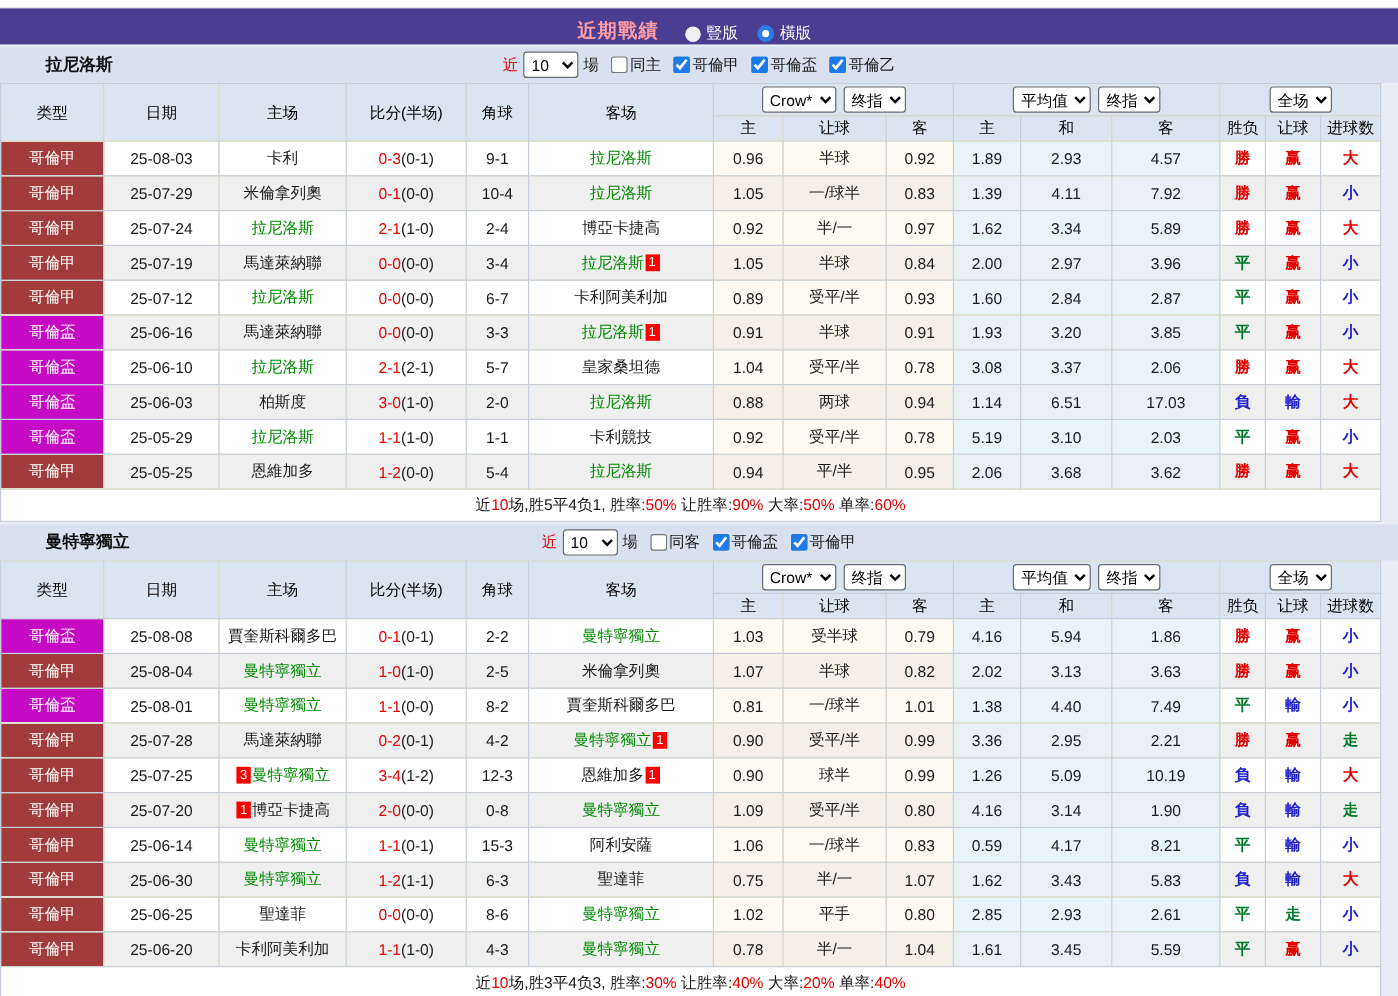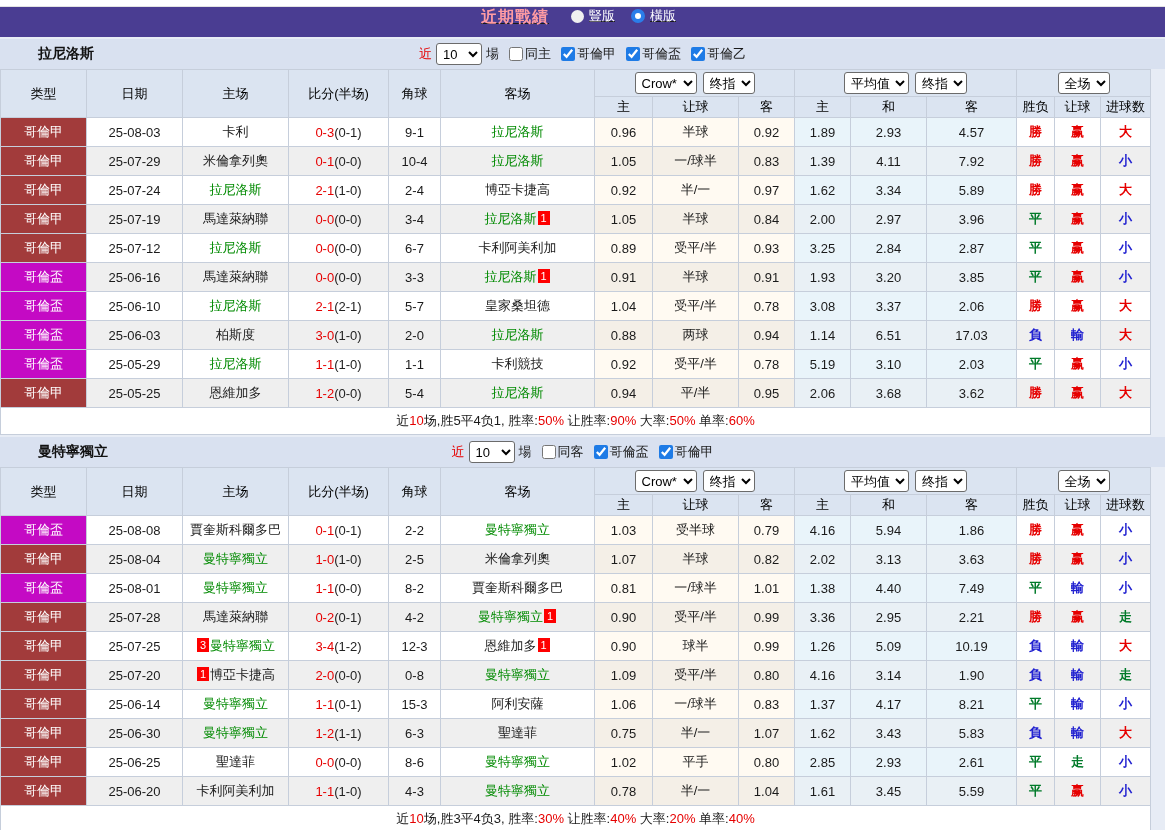--- a/index.html
+++ b/index.html
@@ -1,18 +1,18 @@
 <!DOCTYPE html>
 <html><head>
 <meta charset="utf-8">
 <style>
   html,body{margin:0;padding:0;}
   body{width:1165px;background:#e7ecf5;font-family:"Liberation Sans","DejaVu Sans",sans-serif;color:#1a1a1a;}
   .top-strip{height:6px;background:#ffffff;border-bottom:1px solid #e3e3e3;}
-  .titlebar{height:30px;background:#4a3d92;display:flex;align-items:flex-start;justify-content:center;text-decoration:underline;}
+  .titlebar{height:30px;background:#4a3d92;display:flex;align-items:flex-end;justify-content:center;}
   .main-title{color:#ff9ba3;font-weight:bold;font-size:16px;margin-right:14px;letter-spacing:1px;}
   .radio-item{display:inline-flex;align-items:center;color:#ffffff;font-size:13px;margin:0 8px;cursor:pointer;}
   .radio-circle{display:inline-block;width:13px;height:13px;border-radius:50%;background:#f0f0f0;margin-right:5px;box-sizing:content-box;}
   .radio-circle.selected{width:6px;height:6px;border:4px solid #2b7de9;background:#ffffff;}
   .section{margin-top:2px;}
   .section-header{height:30px;background:#d9e1f0;position:relative;display:flex;align-items:center;}
   .team-name{position:absolute;left:38px;font-weight:bold;font-size:14px;color:#111;}
   .filters{margin:0 auto;display:flex;align-items:center;gap:4px;font-size:13px;}
   .near{color:#e60000;}
   select{font-size:13px;height:22px;border:1px solid #6b6b6b;border-radius:3px;background:#fff;padding:0 2px;font-family:inherit;}
@@ -188,21 +188,21 @@
           <tr>
             <td class="league liga">哥倫甲</td>
             <td class="c-left">25-07-12</td>
             <td class="c-left"><span class="hl">拉尼洛斯</span></td>
             <td class="c-left"><span class="score-main">0-0</span><span class="score-half">(0-0)</span></td>
             <td class="c-left">6-7</td>
             <td class="c-left"><span class="">卡利阿美利加</span></td>
             <td class="c-crow">0.89</td>
             <td class="c-crow">受平/半</td>
             <td class="c-crow">0.93</td>
-            <td class="c-avg">3.25</td>
+            <td class="c-avg">1.60</td>
             <td class="c-avg">2.84</td>
             <td class="c-avg">2.87</td>
             <td class="c-res res" style="color: rgb(0, 122, 41);">平</td>
             <td class="c-res res" style="color: rgb(230, 0, 0);">赢</td>
             <td class="c-res res" style="color: rgb(32, 32, 208);">小</td>
           </tr>
           <tr>
             <td class="league cup">哥倫盃</td>
             <td class="c-left">25-06-16</td>
             <td class="c-left"><span class="">馬達萊納聯</span></td>
@@ -453,21 +453,21 @@
           <tr>
             <td class="league liga">哥倫甲</td>
             <td class="c-left">25-06-14</td>
             <td class="c-left"><span class="hl">曼特寧獨立</span></td>
             <td class="c-left"><span class="score-main">1-1</span><span class="score-half">(0-1)</span></td>
             <td class="c-left">15-3</td>
             <td class="c-left"><span class="">阿利安薩</span></td>
             <td class="c-crow">1.06</td>
             <td class="c-crow">一/球半</td>
             <td class="c-crow">0.83</td>
-            <td class="c-avg">1.37</td>
+            <td class="c-avg">0.59</td>
             <td class="c-avg">4.17</td>
             <td class="c-avg">8.21</td>
             <td class="c-res res" style="color: rgb(0, 122, 41);">平</td>
             <td class="c-res res" style="color: rgb(32, 32, 208);">輸</td>
             <td class="c-res res" style="color: rgb(32, 32, 208);">小</td>
           </tr>
           <tr>
             <td class="league liga">哥倫甲</td>
             <td class="c-left">25-06-30</td>
             <td class="c-left"><span class="hl">曼特寧獨立</span></td>

